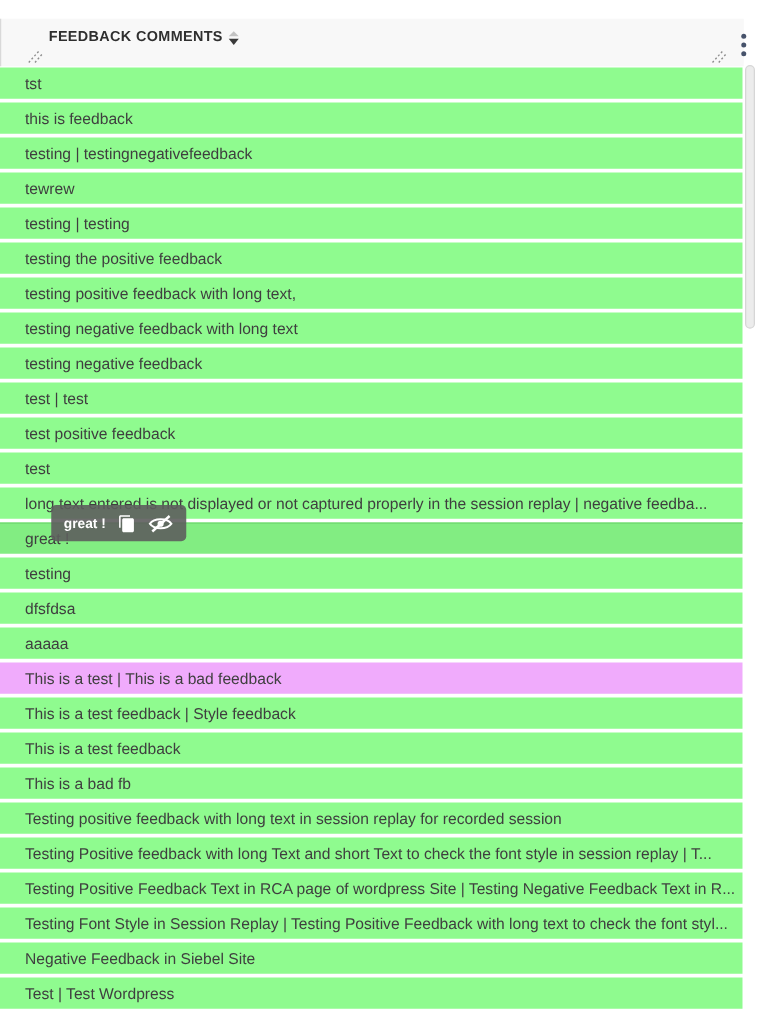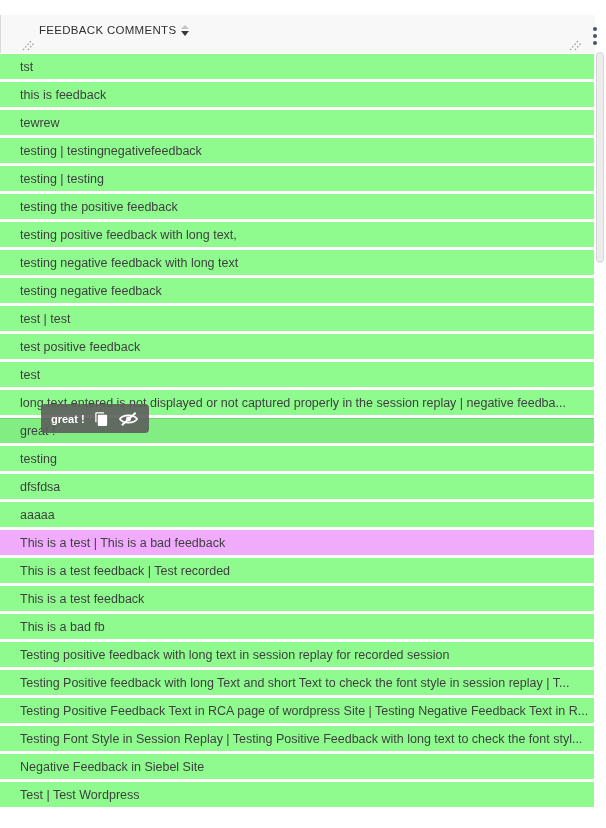--- a/index.html
+++ b/index.html
@@ -2,21 +2,21 @@
 <html><head>
 <meta charset="utf-8">
 <style>
   html,body{margin:0;padding:0;background:#ffffff;}
   body{font-family:"Liberation Sans","DejaVu Sans",sans-serif;}
   .widget{position:relative;width:606px;height:828px;overflow:hidden;background:#ffffff;}
 
   
   .header{position:absolute;top:15px;left:0;right:11px;height:38px;background:#f8f8f8;border-left:1px solid #d9d9d9;}
   .header-title-wrap{position:absolute;left:38px;top:9px;display:flex;align-items:center;gap:5px;}
-  .header-title{font-size:11.5px;font-weight:400;color:#2f2f2f;letter-spacing:.3px;}
+  .header-title{font-size:11.5px;font-weight:700;color:#2f2f2f;letter-spacing:.3px;}
   .sort-icon{display:inline-flex;flex-direction:column;align-items:center;gap:2px;cursor:pointer;}
   .sort-icon .tri-up{width:0;height:0;border-left:4px solid transparent;border-right:4px solid transparent;border-bottom:4px solid #c2c2c2;}
   .sort-icon .tri-down{width:0;height:0;border-left:4px solid transparent;border-right:4px solid transparent;border-top:5px solid #3a3a3a;}
   .kebab{position:absolute;right:-7px;top:8px;width:14px;height:26px;display:flex;flex-direction:column;align-items:center;justify-content:center;gap:3px;cursor:pointer;}
   .kebab i{width:4px;height:4px;border-radius:50%;background:#47536b;display:block;}
   .grip{position:absolute;bottom:2px;width:13px;height:11px;opacity:.75;cursor:nwse-resize;}
   .grip.left{left:21px;}
   .grip.right{right:13px;}
 
   
@@ -63,24 +63,24 @@
   </div>
 
   <div class="rows" id="rows">
       <div class="row positive">
         <span>tst</span>
       </div>
       <div class="row positive">
         <span>this is feedback</span>
       </div>
       <div class="row positive">
-        <span>tewrew</span>
+        <span>testing | testingnegativefeedback</span>
       </div>
       <div class="row positive">
-        <span>testing | testingnegativefeedback</span>
+        <span>tewrew</span>
       </div>
       <div class="row positive">
         <span>testing | testing</span>
       </div>
       <div class="row positive">
         <span>testing the positive feedback</span>
       </div>
       <div class="row positive">
         <span>testing positive feedback with long text,</span>
       </div>
@@ -111,21 +111,21 @@
       <div class="row positive">
         <span>dfsfdsa</span>
       </div>
       <div class="row positive">
         <span>aaaaa</span>
       </div>
       <div class="row negative">
         <span>This is a test | This is a bad feedback</span>
       </div>
       <div class="row positive">
-        <span>This is a test feedback | Test recorded</span>
+        <span>This is a test feedback | Style feedback</span>
       </div>
       <div class="row positive">
         <span>This is a test feedback</span>
       </div>
       <div class="row positive">
         <span>This is a bad fb</span>
       </div>
       <div class="row positive">
         <span>Testing positive feedback with long text in session replay for recorded session</span>
       </div>

